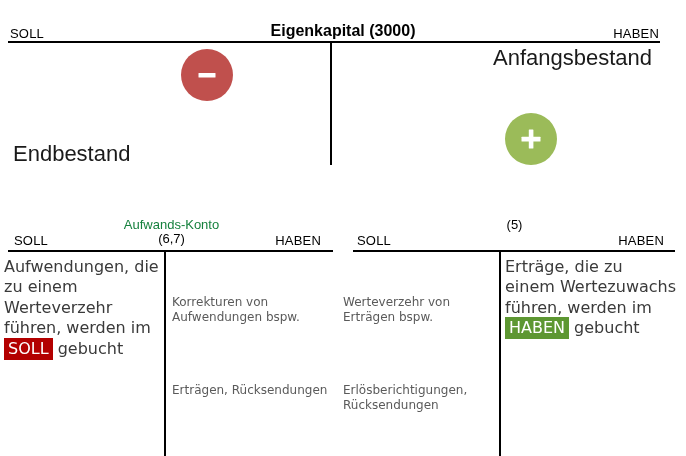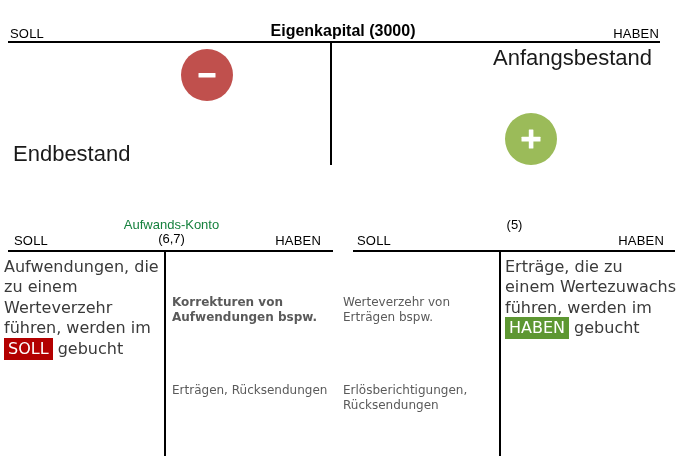--- a/index.html
+++ b/index.html
@@ -147,21 +147,21 @@
     font-size: 16px;
     color: #3a3a3a;
   }
   .hand-sub {
     position: absolute;
     font-size: 12px;
     color: #5a5a5a;
   }
 
   #auf-soll-text  { left: 4px;   top: 42px;  width: 158px; }
-  #auf-haben-a    { left: 172px; top: 80px;  width: 160px; font-weight: bold; }
+  #auf-haben-a    { left: 172px; top: 80px;  width: 160px; }
   #auf-haben-b    { left: 172px; top: 168px; width: 160px; }
 
   #ert-soll-a     { left: 0px;   top: 80px;  width: 154px; }
   #ert-soll-b     { left: 0px;   top: 168px; width: 154px; }
   #ert-haben-text { left: 162px; top: 42px;  width: 172px; }
 
   
   .kw {
     padding: 1px 4px 2px 4px;
     color: #ffffff;

